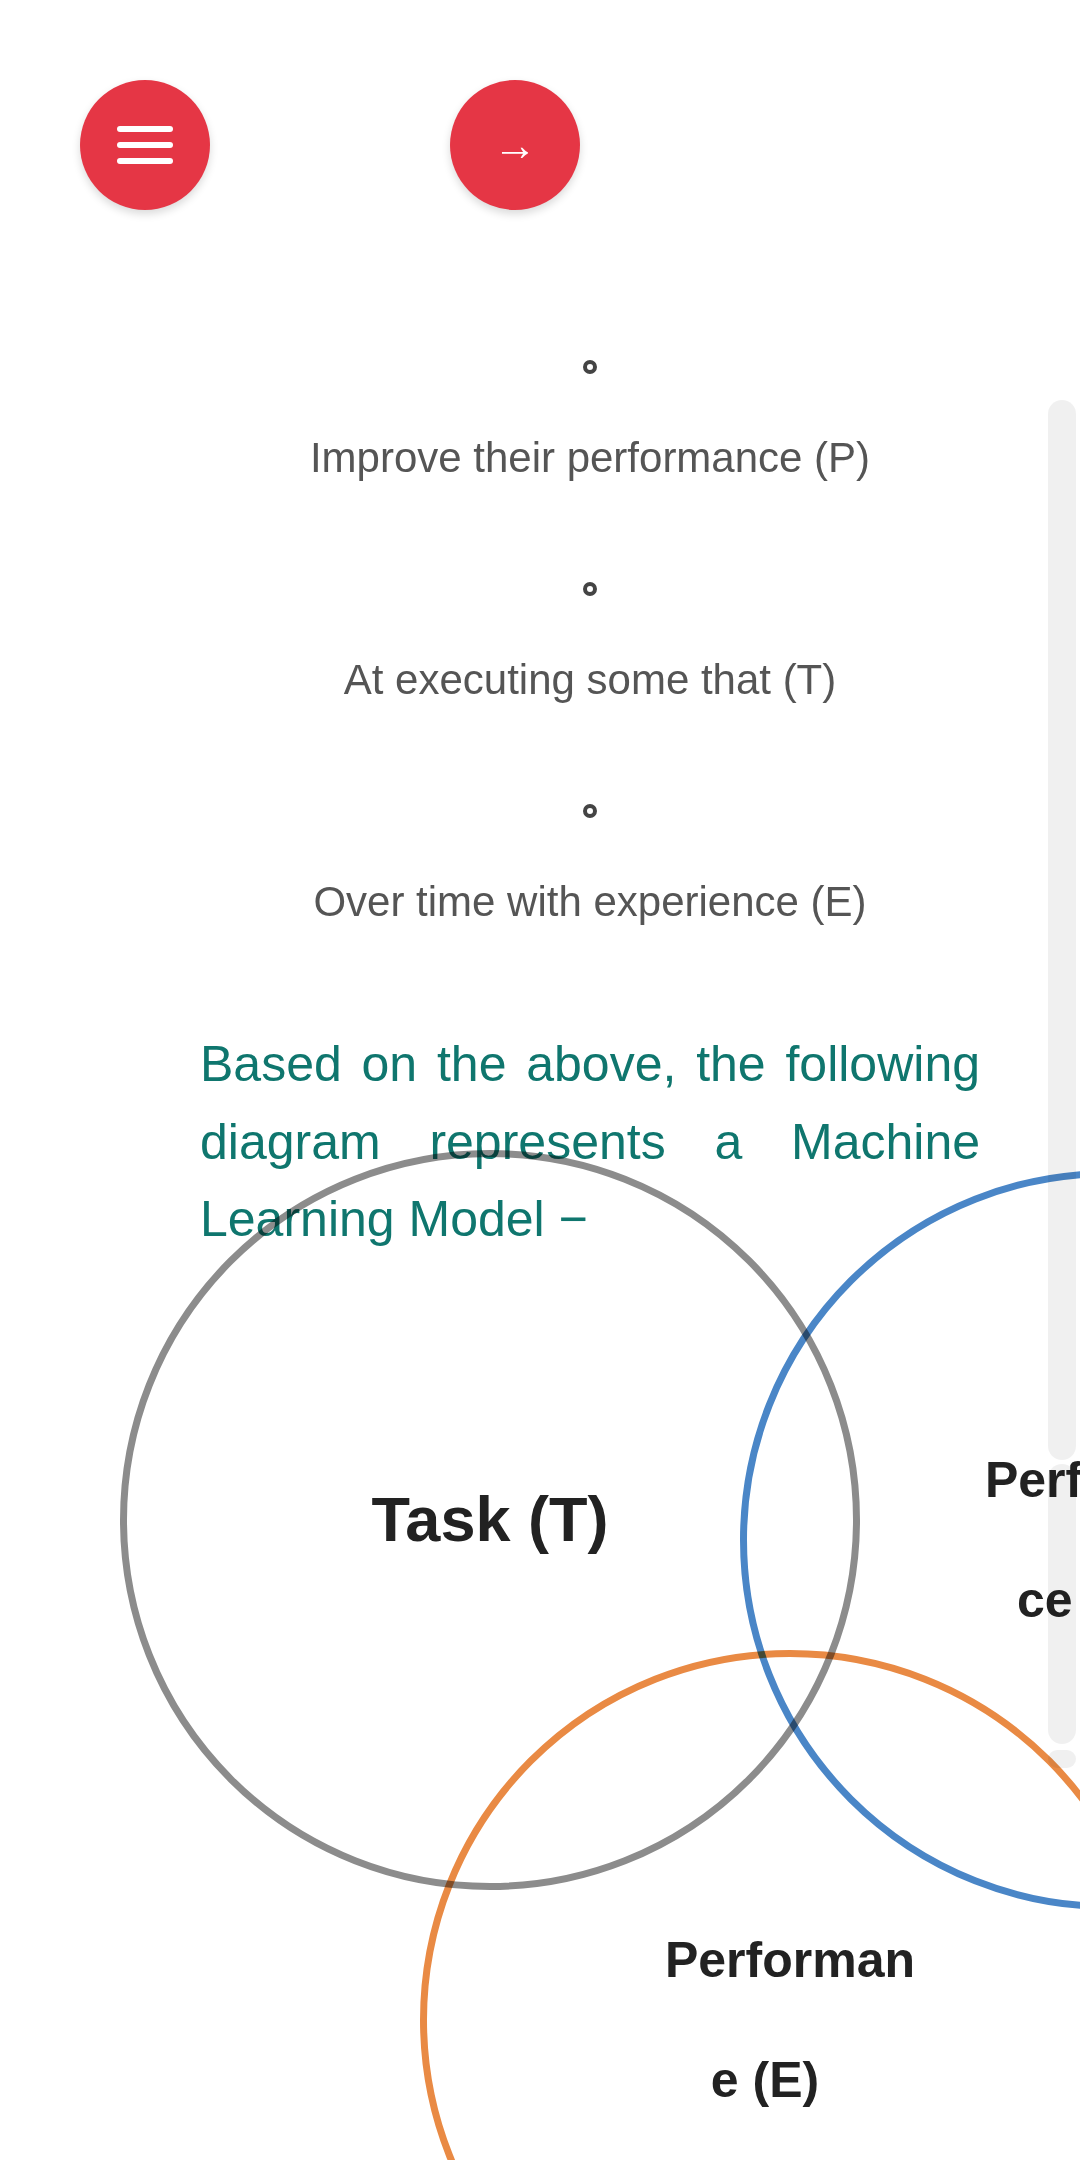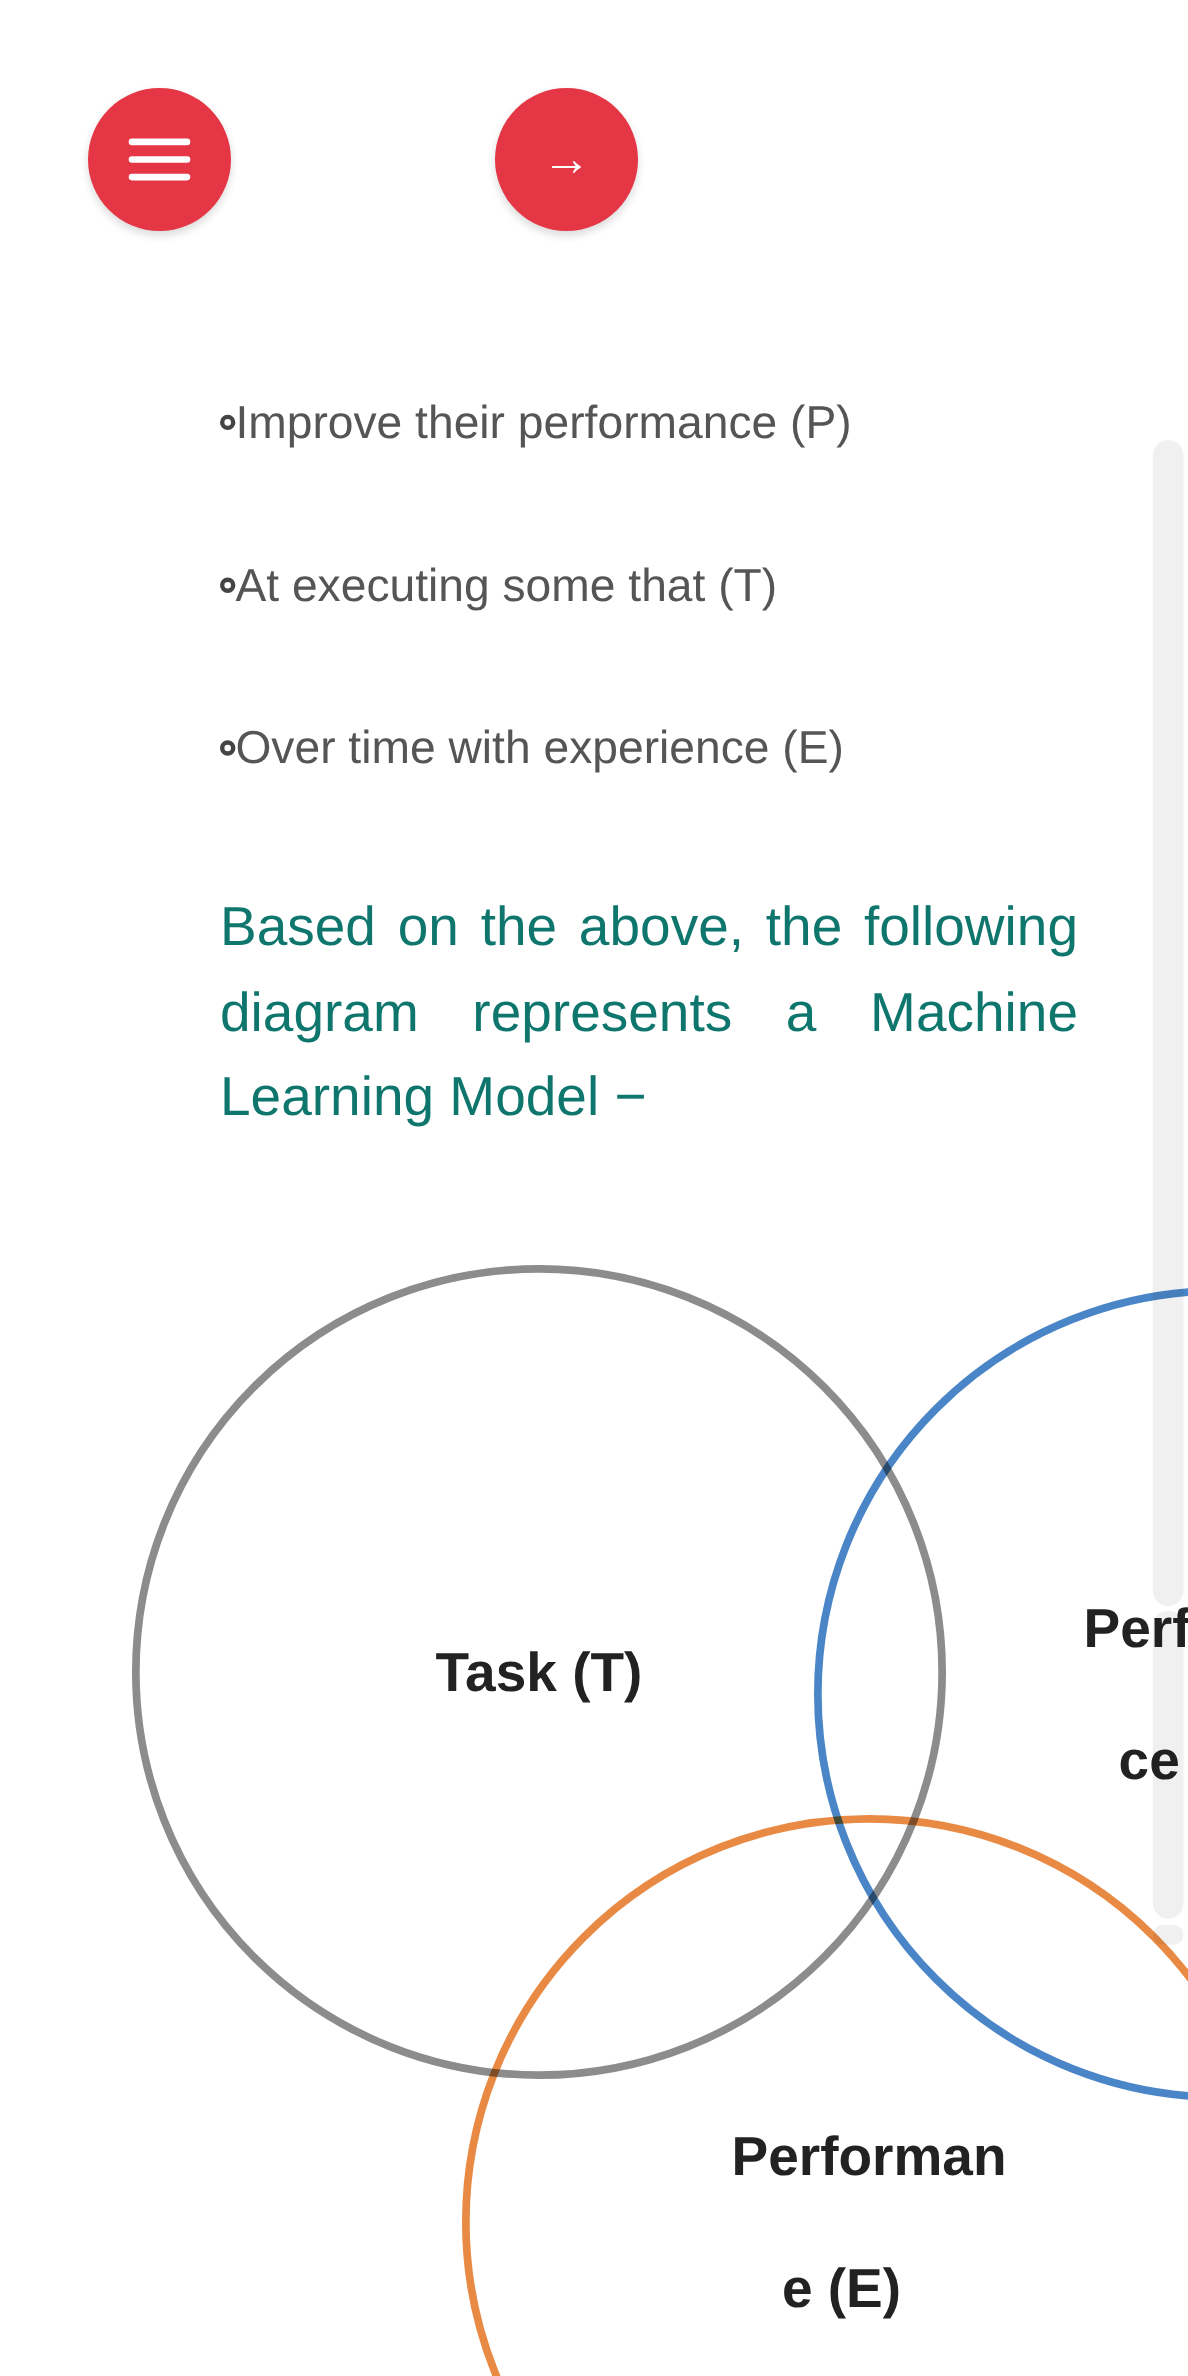--- a/index.html
+++ b/index.html
@@ -14,21 +14,21 @@
   }
   .circle-btn.small { width: 130px; height: 130px; }
   .hamburger-line { width: 56px; height: 6px; background: #fff; border-radius: 3px; }
   .hamburger { display: flex; flex-direction: column; gap: 10px; }
   .arrow { color: #fff; font-size: 44px; font-weight: 400; line-height: 1; }
 
   
   .article { position: absolute; left: 200px; right: 100px; top: 250px; }
   .lead { color: #b6b6b6; font-size: 42px; font-weight: 300; letter-spacing: .5px; }
   ul.pte { list-style: none; margin-top: 110px; }
-  ul.pte li { display: flex; align-items: center; margin-bottom: 100px; }
+  ul.pte li { display: flex; align-items: center; gap: 60px; margin-bottom: 100px; flex-direction: column; }
   ul.pte li .bullet {
     width: 14px; height: 14px; border: 4px solid #444; border-radius: 50%;
     flex: 0 0 auto;
   }
   ul.pte li span.text { font-size: 42px; font-weight: 300; color: #555; }
 
   .para { font-size: 50px; font-weight: 300; color: #0f766e; text-align: justify; line-height: 1.55; margin-top: 80px; }
 
   
   .venn-wrap { position: absolute; left: 120px; top: 1150px; width: 1330px; height: 820px; }
@@ -40,21 +40,21 @@
   }
   .venn-circle span { display: block; max-width: 80%; line-height: 1.2; }
 
   
   .c-task {
     width: 740px; height: 740px;
     left: 0; top: 0;
     border: 7px solid #8c8c8c;
     z-index: 2;
     mix-blend-mode: multiply;
-    font-size: 50px; color: #222;
+    font-size: 63px; color: #222;
   }
   
   .c-perf {
     width: 740px; height: 740px;
     left: 620px; top: 20px;
     border: 7px solid #4a86c7;
     z-index: 1;
     mix-blend-mode: multiply;
     font-size: 50px; color: #222;
   }

